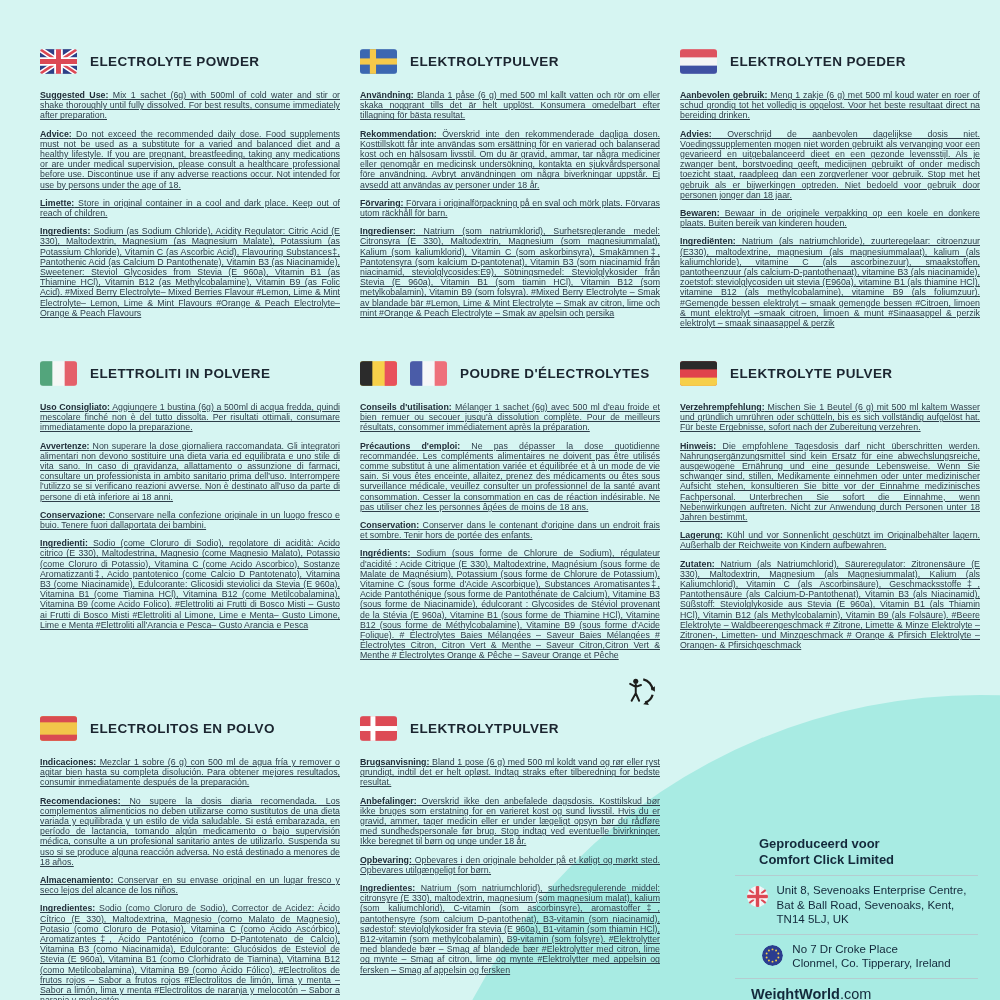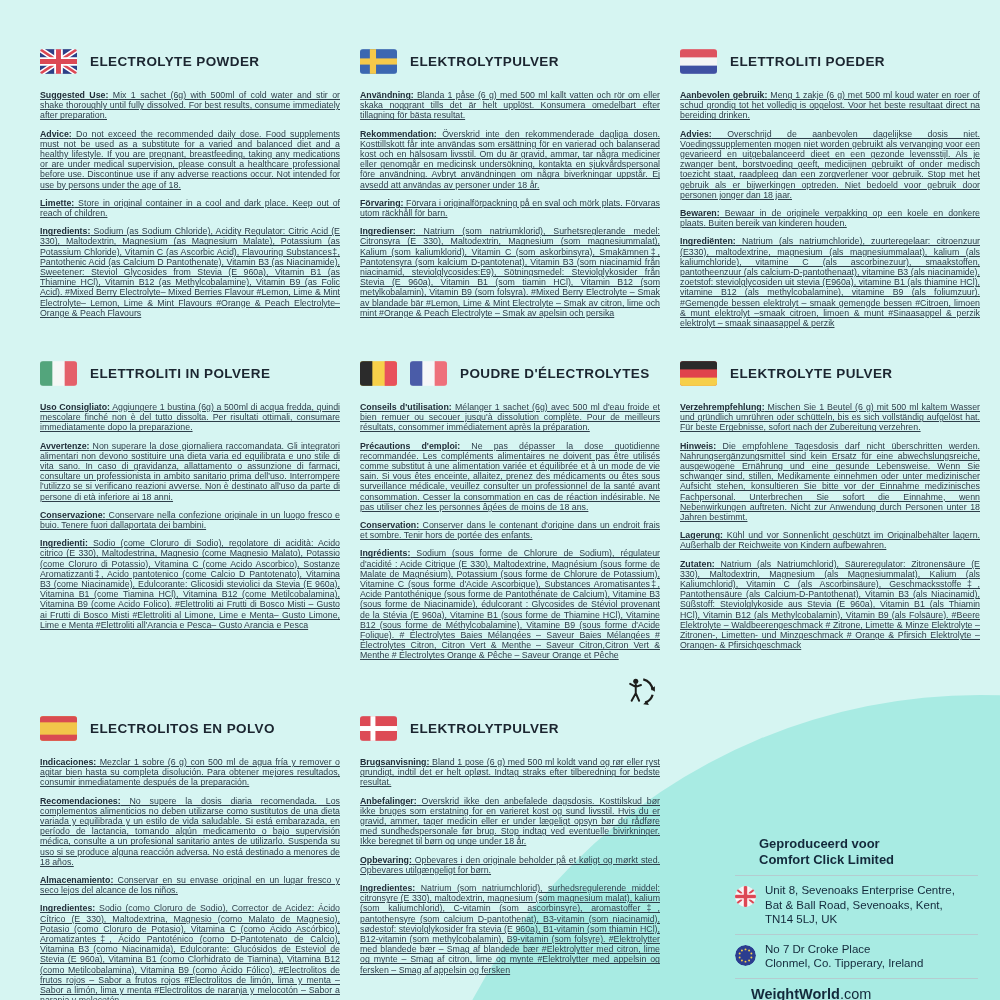--- a/index.html
+++ b/index.html
@@ -23,21 +23,21 @@
   .flag{width:37px;height:25px;border-radius:3px;overflow:hidden;display:inline-block;flex:0 0 auto;}
   .flag svg{display:block;width:100%;height:100%;}
   .sec-title{margin:0;font-size:13.5px;font-weight:bold;color:#1b2530;letter-spacing:.4px;}
   .section p{margin:0 0 8px;font-size:8.8px;line-height:10.2px;text-align:justify;text-decoration:underline;}
   .section b{color:#222f3a;}
   .recycle{position:absolute;right:4px;top:316px;width:30px;height:30px;}
   .recycle svg{display:block;width:100%;height:100%;}
   .footer{position:absolute;left:735px;top:836px;width:243px;color:#13293b;}
   .f-produced{margin-left:24px;font-size:13px;font-weight:bold;line-height:16px;}
   .f-sep{border:none;border-top:1px solid #b4ccd0;margin:7px 0;}
-  .f-row{display:flex;gap:9px;align-items:flex-start;}
+  .f-row{display:flex;gap:9px;align-items:flex-start;justify-content:center;}
   .roundel{width:21px;height:21px;border-radius:50%;overflow:hidden;flex:0 0 auto;margin-top:3px;}
   .roundel svg{display:block;width:21px;height:21px;}
   .f-addr{font-size:11.5px;line-height:14.5px;}
   .f-web{font-size:14.5px;margin-left:16px;}
 </style>
 </head>
 <body>
 
 <div class="page">
   <div class="bg-circle"></div>
@@ -79,21 +79,21 @@
       </section>
       <section class="section">
         <div class="sec-header">
           <span class="flag">
             <svg viewBox="0 0 60 40">
               <rect width="60" height="40" fill="#f4f6f6"></rect>
               <rect width="60" height="13.3" fill="#dd5360"></rect>
               <rect y="26.7" width="60" height="13.3" fill="#3f51a3"></rect>
             </svg>
           </span>
-          <h2 class="sec-title">ELETTROLITI POEDER</h2>
+          <h2 class="sec-title">ELEKTROLYTEN POEDER</h2>
         </div>
         <p><b>Aanbevolen gebruik:</b> Meng 1 zakje (6 g) met 500 ml koud water en roer of schud grondig tot het volledig is opgelost. Voor het beste resultaat direct na bereiding drinken.</p>
         <p><b>Advies:</b> Overschrijd de aanbevolen dagelijkse dosis niet. Voedingssupplementen mogen niet worden gebruikt als vervanging voor een gevarieerd en uitgebalanceerd dieet en een gezonde levensstijl. Als je zwanger bent, borstvoeding geeft, medicijnen gebruikt of onder medisch toezicht staat, raadpleeg dan een zorgverlener voor gebruik. Stop met het gebruik als er bijwerkingen optreden. Niet bedoeld voor gebruik door personen jonger dan 18 jaar.</p>
         <p><b>Bewaren:</b> Bewaar in de originele verpakking op een koele en donkere plaats. Buiten bereik van kinderen houden.</p>
         <p><b>Ingrediënten:</b> Natrium (als natriumchloride), zuurteregelaar: citroenzuur (E330), maltodextrine, magnesium (als magnesiummalaat), kalium (als kaliumchloride), vitamine C (als ascorbinezuur), smaakstoffen, pantotheenzuur (als calcium-D-pantothenaat), vitamine B3 (als niacinamide), zoetstof: steviolglycosiden uit stevia (E960a), vitamine B1 (als thiamine HCl), vitamine B12 (als methylcobalamine), vitamine B9 (als foliumzuur). #Gemengde bessen elektrolyt – smaak gemengde bessen #Citroen, limoen &amp; munt elektrolyt –smaak citroen, limoen &amp; munt #Sinaasappel &amp; perzik elektrolyt – smaak sinaasappel &amp; perzik</p>
       </section>
       <section class="section">
         <div class="sec-header">
           <span class="flag">
             <svg viewBox="0 0 60 40">

